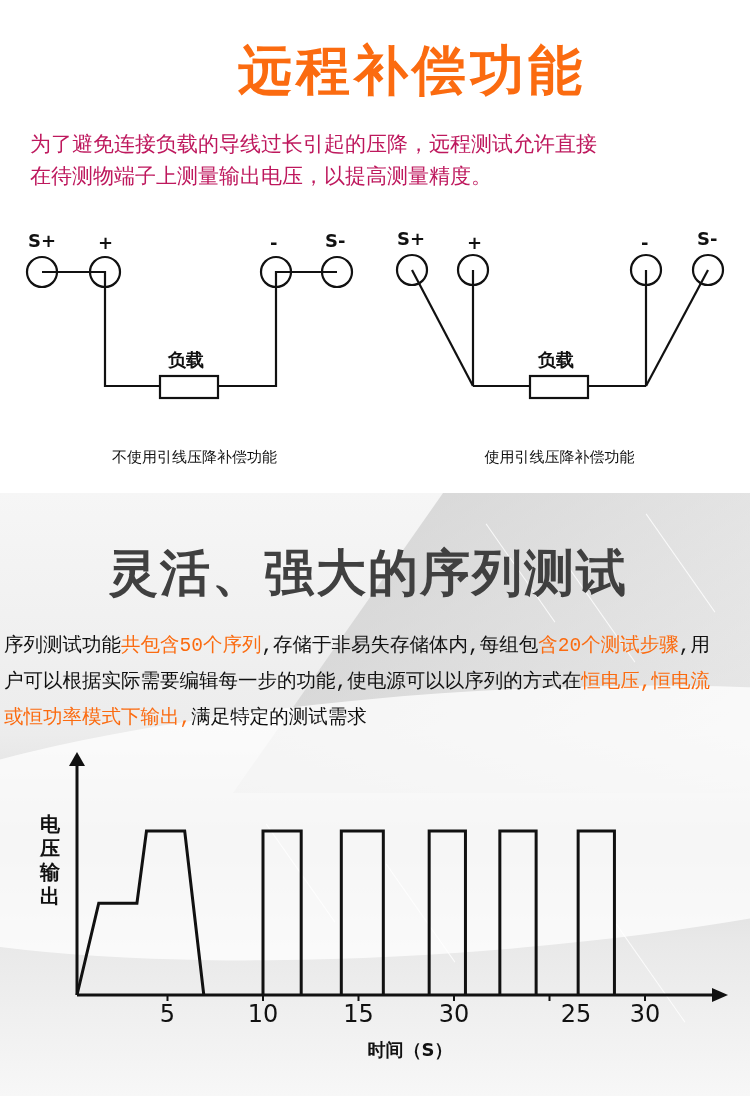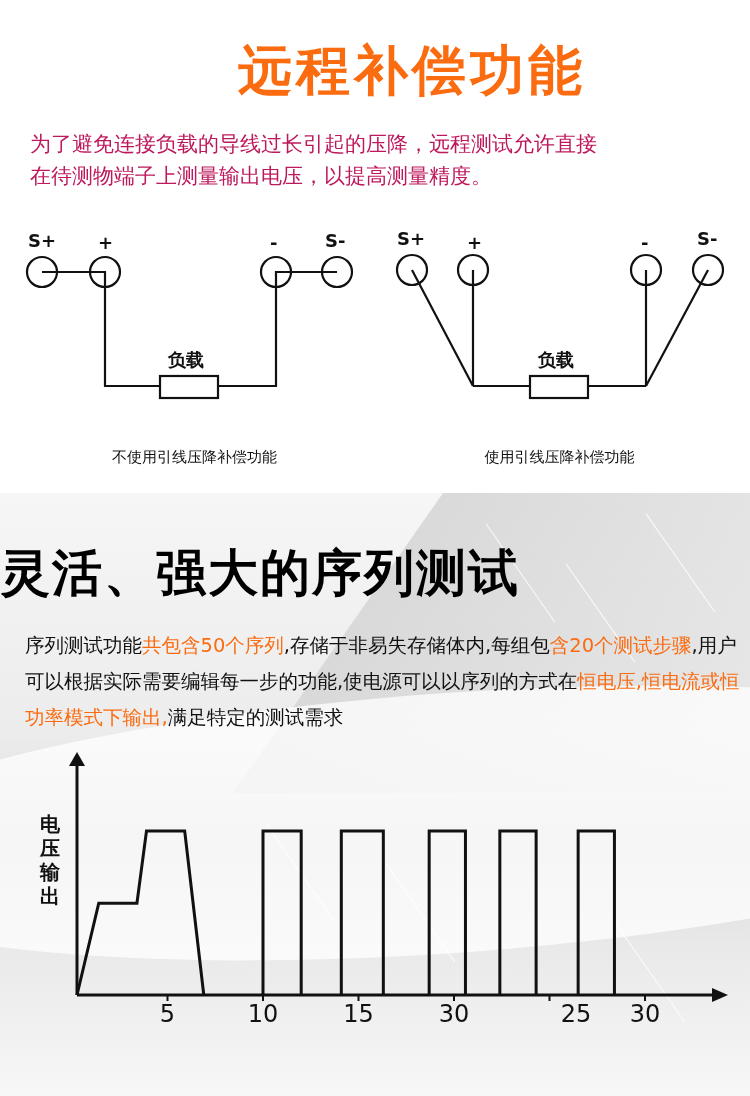--- a/index.html
+++ b/index.html
@@ -48,26 +48,26 @@
   .diagram { position: absolute; top: 220px; width: 375px; height: 240px; }
   .diagram svg { position: absolute; left: 0; top: 0; }
   .diagram-caption {
     position: absolute; top: 205px; left: 0; width: 375px; text-align: center;
     font-size: 15px; color: #111; margin-top: 23px;
   }
   .term-label { position: absolute; font-size: 18px; font-weight: bold; color: #111; }
   .load-label { position: absolute; font-size: 18px; font-weight: bold; color: #111; }
 
   .title-black {
-    position: absolute; left: 0; top: 540px; width: 628px; text-align: left;
-    font-size: 50px; font-weight: bold; color: #000000; letter-spacing: 2px;
+    position: absolute; left: 0; top: 540px; width: 628px; text-align: right;
+    font-size: 50px; font-weight: bold; color: #404040; letter-spacing: 2px;
   }
   .desc {
-    position: absolute; left: 25px; top: 628px; width: 715px;
-    font-size: 19.5px; line-height: 36px; color: #111;
+    position: absolute; left: 4px; top: 628px; width: 715px;
+    font-size: 19.5px; line-height: 36px; color: #111; font-family: Liberation Mono, monospace;
   }
   .desc .hl { color: #fb6b10; }
 
   .chart { position: absolute; left: 0; top: 720px; width: 750px; height: 376px; }
   .chart svg { position: absolute; left: 0; top: 0; }
   .ylabel {
     position: absolute; left: 38px; top: 92px; width: 24px;
     font-size: 20px; line-height: 24px; text-align: center; color: #111;
     font-weight: bold;
   }
@@ -182,13 +182,14 @@
       <div>出</div>
     </div>
   <div id="xticks">
       <div class="xtick" style="left: 167.5px;">5</div>
       <div class="xtick" style="left: 263px;">10</div>
       <div class="xtick" style="left: 358.5px;">15</div>
       <div class="xtick" style="left: 454px;">30</div>
       <div class="xtick" style="left: 532px; margin-left: 24px;">25</div>
       <div class="xtick" style="left: 645px;">30</div>
     </div>
+  <div class="xlabel">时间（S）</div>
 </div>
 
 </body></html>

